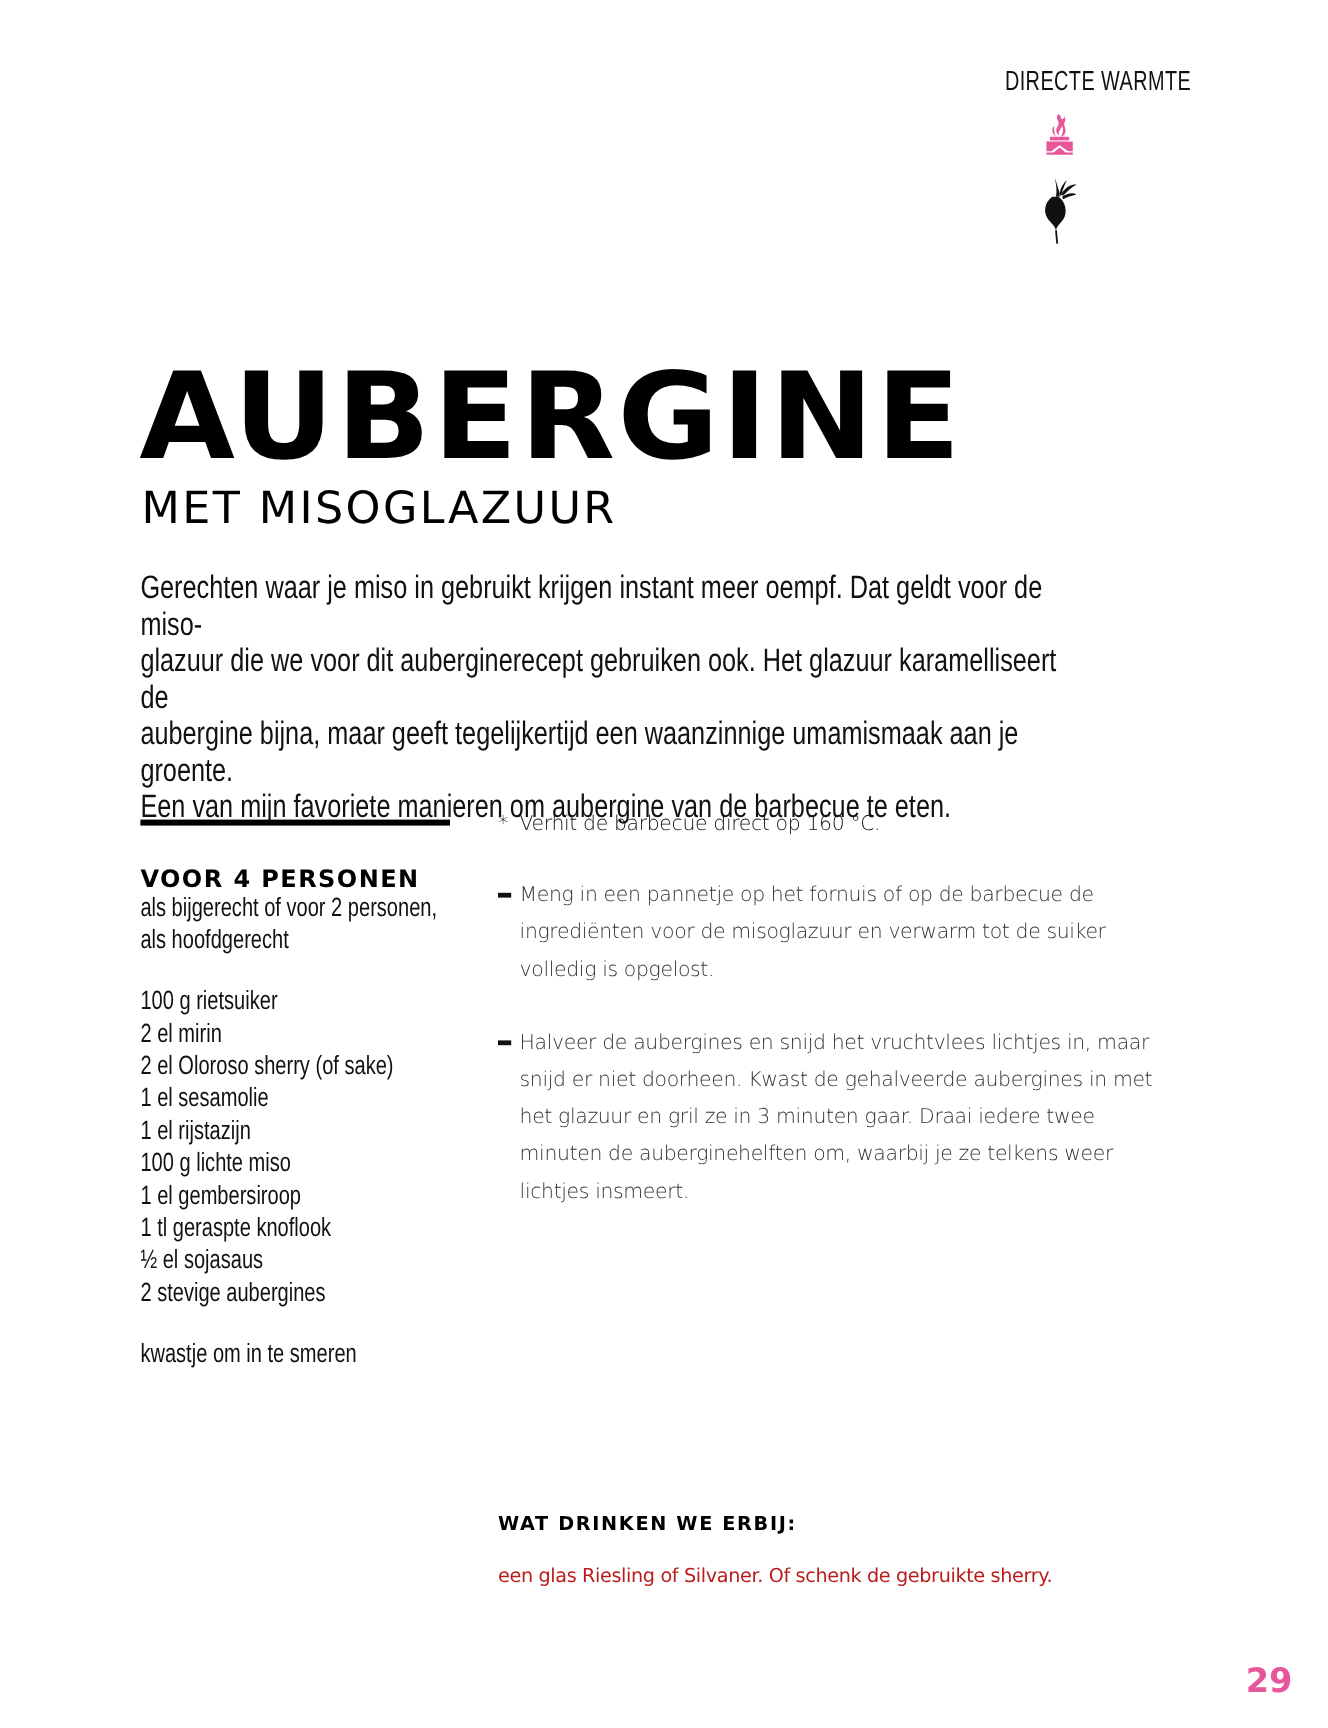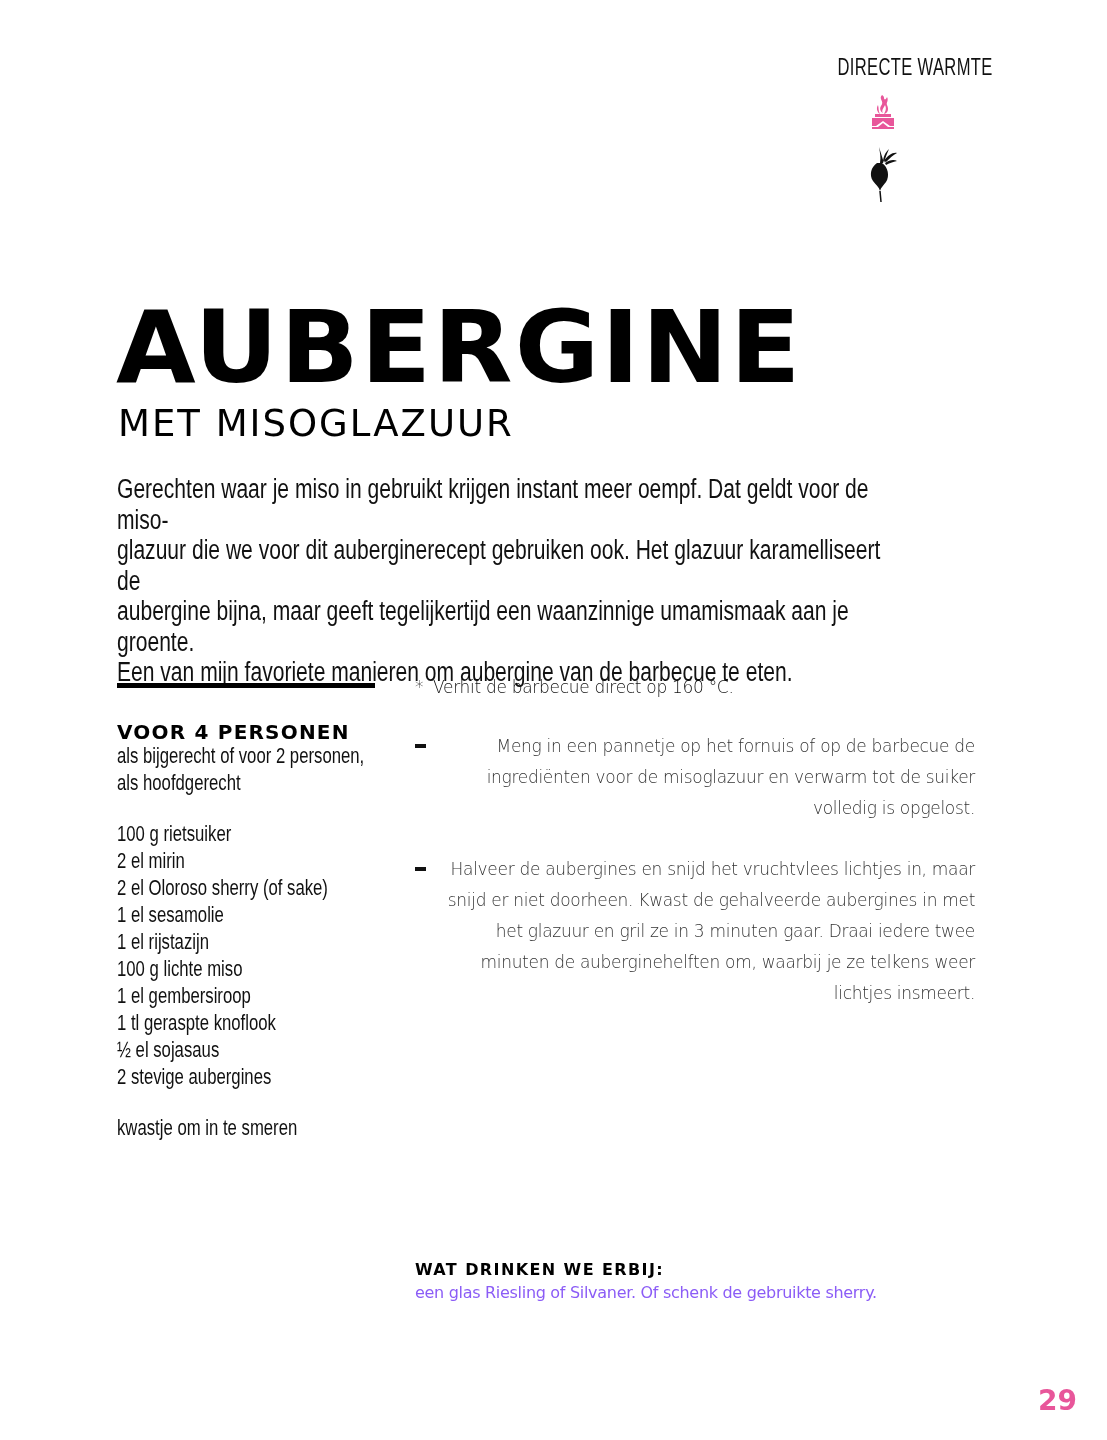--- a/index.html
+++ b/index.html
@@ -14,25 +14,25 @@
     .left-col { position: absolute; left: 117px; top: 722px; width: 330px; }
     .section-head { font-family: "DejaVu Sans", sans-serif; font-weight: bold; font-size: 20px; letter-spacing: 1.2px; color: #000; margin: 0; line-height: 20px; }
     .cond { font-family: "Liberation Sans", sans-serif; font-size: 22px; line-height: 27px; transform: scaleX(0.76); transform-origin: left top; white-space: nowrap; color: #111; }
     .block { margin-bottom: 24px; }
     .ing { display: block; }
     .right-col { position: absolute; left: 415px; top: 672px; width: 560px; font-family: "DejaVu Sans", sans-serif; }
     .step { position: relative; padding-left: 18px; font-size: 17px; line-height: 31px; color: #333; font-weight: 300; }
     .step .bullet { position: absolute; left: 0; top: 0; color: #111; }
     .step.star { color: #111; margin-bottom: 28px; }
     .step.dash .bullet { top: 13px; width: 11px; height: 4px; background: #111; }
-    .step.dash { margin-bottom: 30px; text-align: right; }
+    .step.dash { margin-bottom: 30px; }
     .step-text { letter-spacing: -0.3px; }
     .drinks { position: absolute; left: 415px; top: 1260px; }
     .drinks-head { font-family: "DejaVu Sans", sans-serif; font-weight: bold; font-size: 16px; letter-spacing: 1.4px; color: #000; }
-    .drinks-text { font-family: "DejaVu Sans", sans-serif; font-size: 16px; color: #8b5cf6; margin-top: 4px; letter-spacing: -0.3px; }
+    .drinks-text { font-family: "DejaVu Sans", sans-serif; font-size: 16px; color: #b91c1c; margin-top: 24px; letter-spacing: -0.3px; }
     .page-num { position: absolute; right: 30px; top: 1384px; font-family: "DejaVu Sans", sans-serif; font-weight: bold; font-size: 28px; color: #e8569a; }
   </style>
 </head>
 <body>
 
 <div class="header">
   <span class="header-label">DIRECTE WARMTE</span>
   <span class="icon-fire">
     <svg width="28" height="40" viewBox="0 0 28 40">
       <path d="M13 4 C9 8 16 10 12 15 C10 18 12 21 14 22 C12 19 15 17 16 14 C18 18 16 21 15 23 C19 22 20 18 18 14 C17 11 20 10 18 6 C17 9 15 9 15 7 C15 5 14 5 13 4 Z" fill="#e8569a"></path>

